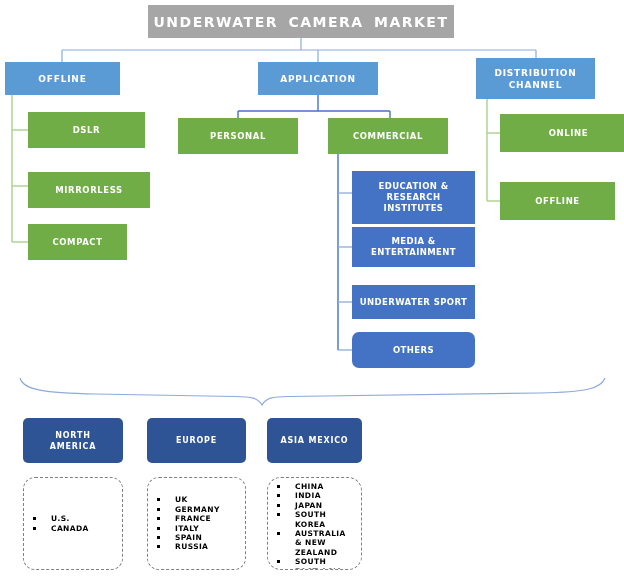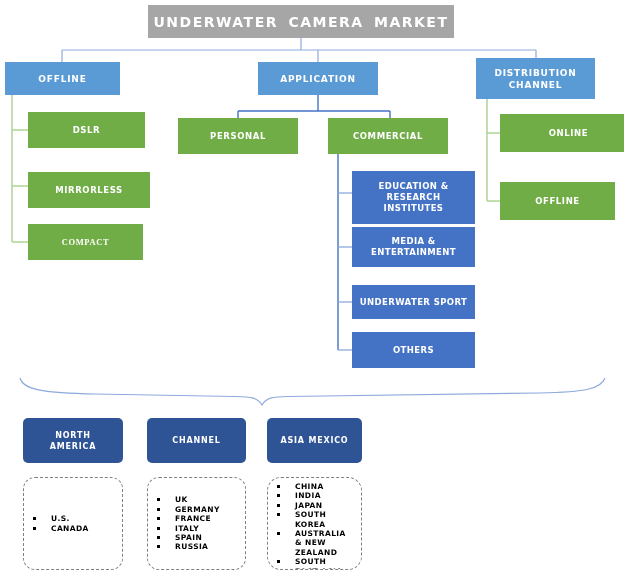--- a/index.html
+++ b/index.html
@@ -16,30 +16,30 @@
     left:148px;top:5px;width:306px;height:33px;background:#a6a6a6;
     font-size:14px;letter-spacing:1.5px;word-spacing:4px;
   }
   .lvl1{background:#5b9bd5;font-size:9px;letter-spacing:0.8px;line-height:12px;}
   .product{left:5px;top:62px;width:115px;height:33px;}
   .application{left:258px;top:62px;width:120px;height:33px;}
   .distribution{left:476px;top:58px;width:119px;height:41px;padding:0 10px;}
   .green{background:#70ad47;font-size:8.5px;letter-spacing:0.6px;}
   .dslr{left:28px;top:112px;width:117px;height:36px;}
   .mirrorless{left:28px;top:172px;width:122px;height:36px;}
-  .compact{left:28px;top:224px;width:115px;height:36px;font-family:Liberation Serif, serif;}
+  .compact{left:28px;top:224px;width:99px;height:36px;}
   .personal{left:178px;top:118px;width:120px;height:36px;}
   .commercial{left:328px;top:118px;width:120px;height:36px;}
   .online{left:500px;top:114px;width:137px;height:38px;}
   .offline{left:500px;top:182px;width:115px;height:38px;}
   .sub{background:#4472c4;font-size:8.5px;letter-spacing:0.4px;line-height:11px;padding:0 6px;}
   .eri{left:352px;top:171px;width:123px;height:53px;}
   .media{left:352px;top:227px;width:123px;height:40px;}
   .uwsport{left:352px;top:285px;width:123px;height:34px;}
-  .others{left:352px;top:332px;width:123px;height:36px;}
+  .others{left:352px;top:332px;width:123px;height:36px;border-radius:7px;}
   .region-col{position:absolute;top:418px;z-index:1;display:flex;flex-direction:column;}
   .rc1{left:23px;width:100px;}
   .rc2{left:147px;width:99px;}
   .rc3{left:267px;width:95px;}
   .rc4{left:388px;width:93px;}
   .rc5{left:507px;width:96px;}
   .region-header{
     height:45px;border-radius:5px;background:#2f5496;color:#ffffff;font-weight:bold;
     font-size:8px;letter-spacing:0.8px;line-height:11px;display:flex;align-items:center;
     justify-content:center;text-align:center;padding:0 4px;box-sizing:border-box;
@@ -136,21 +136,21 @@
 
           <li class="country-item">
             <span class="bullet"></span>
             <span class="country-name">CANADA</span>
           </li>
         </ul>
     </div>
   </div>
 
   <div class="region-col rc2">
-    <div class="region-header">CHANNEL</div>
+    <div class="region-header">EUROPE</div>
     <div class="country-box">
       <ul class="country-list">
 
           <li class="country-item">
             <span class="bullet"></span>
             <span class="country-name">UK</span>
           </li>
 
           <li class="country-item">
             <span class="bullet"></span>

